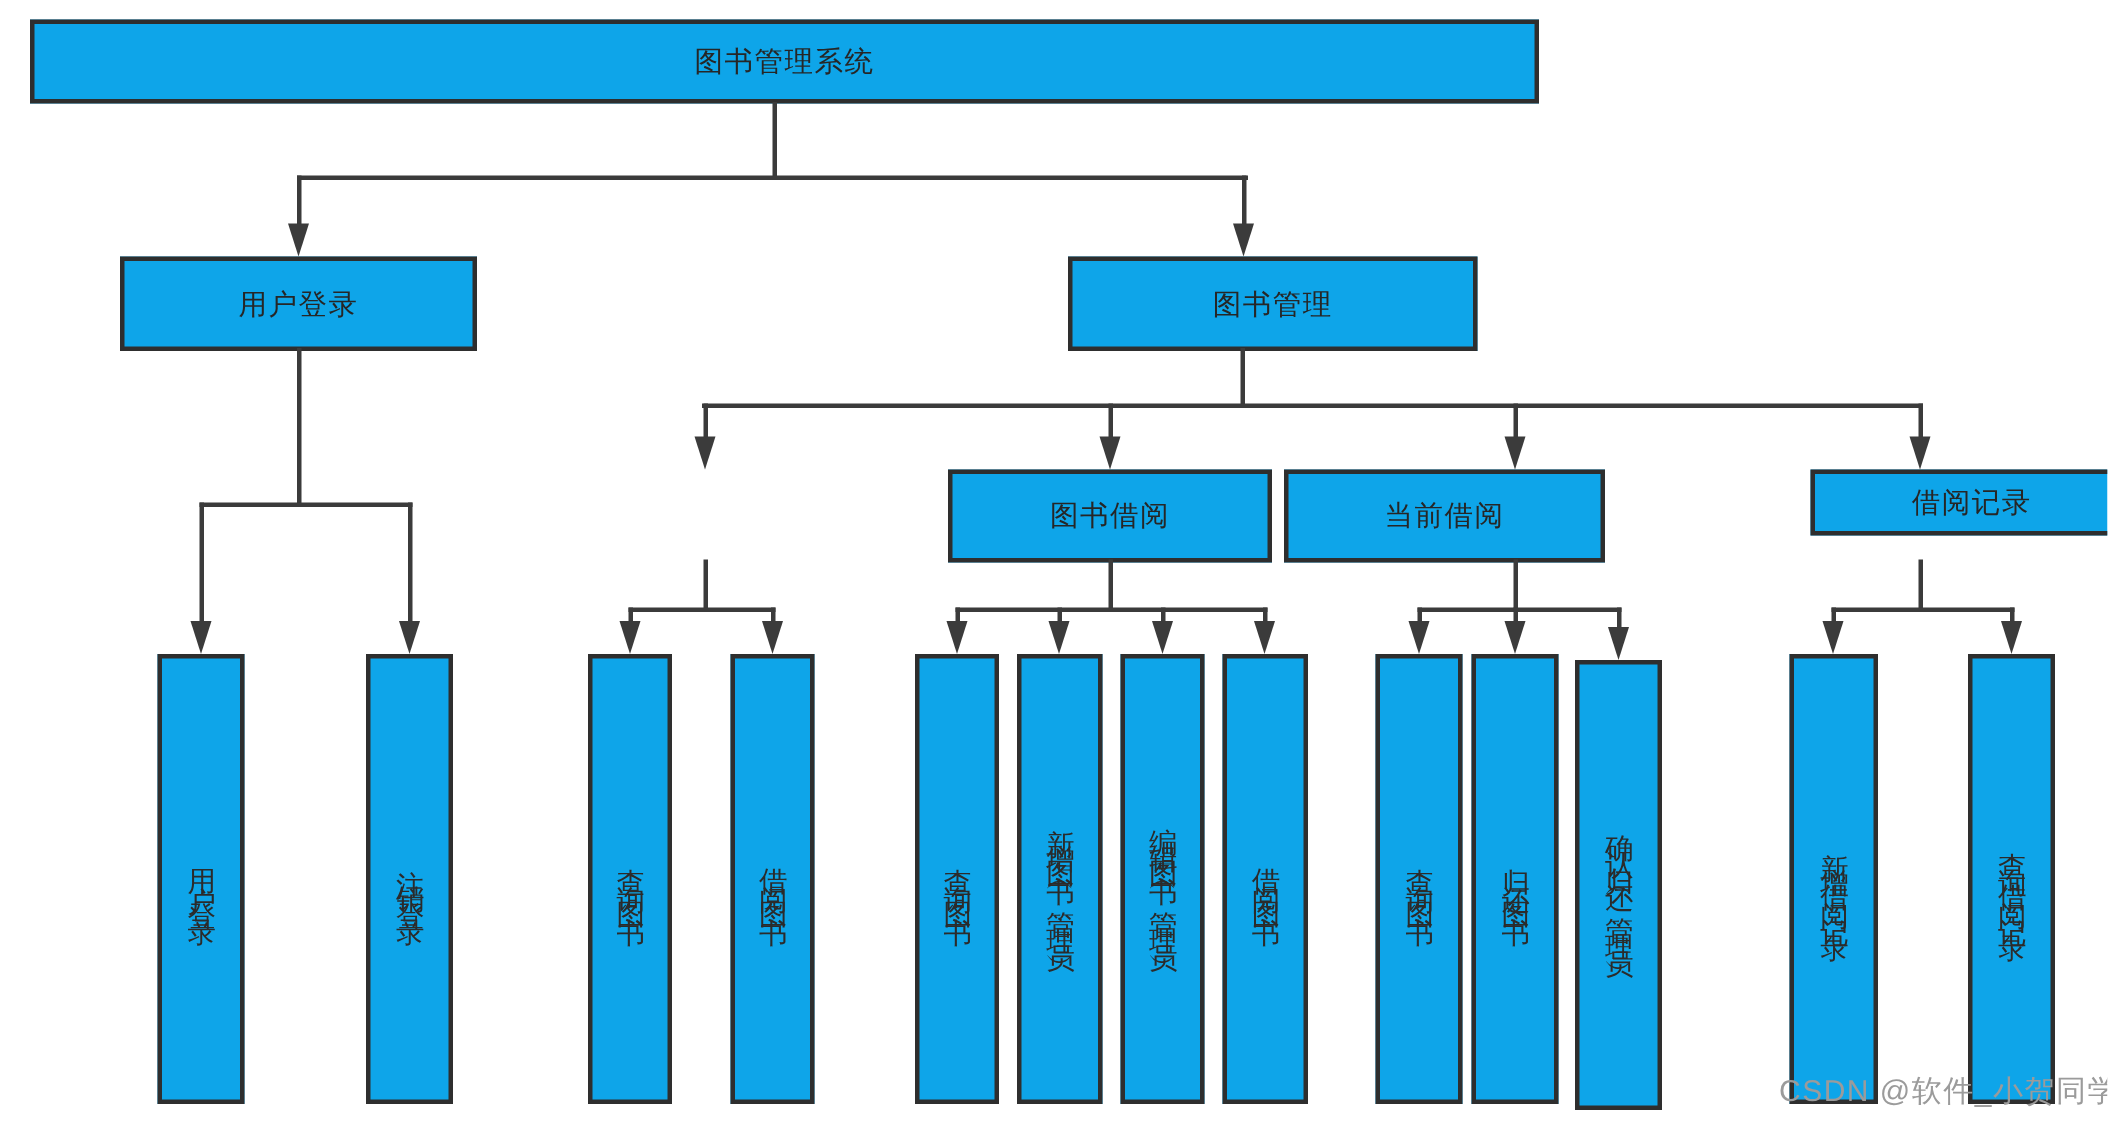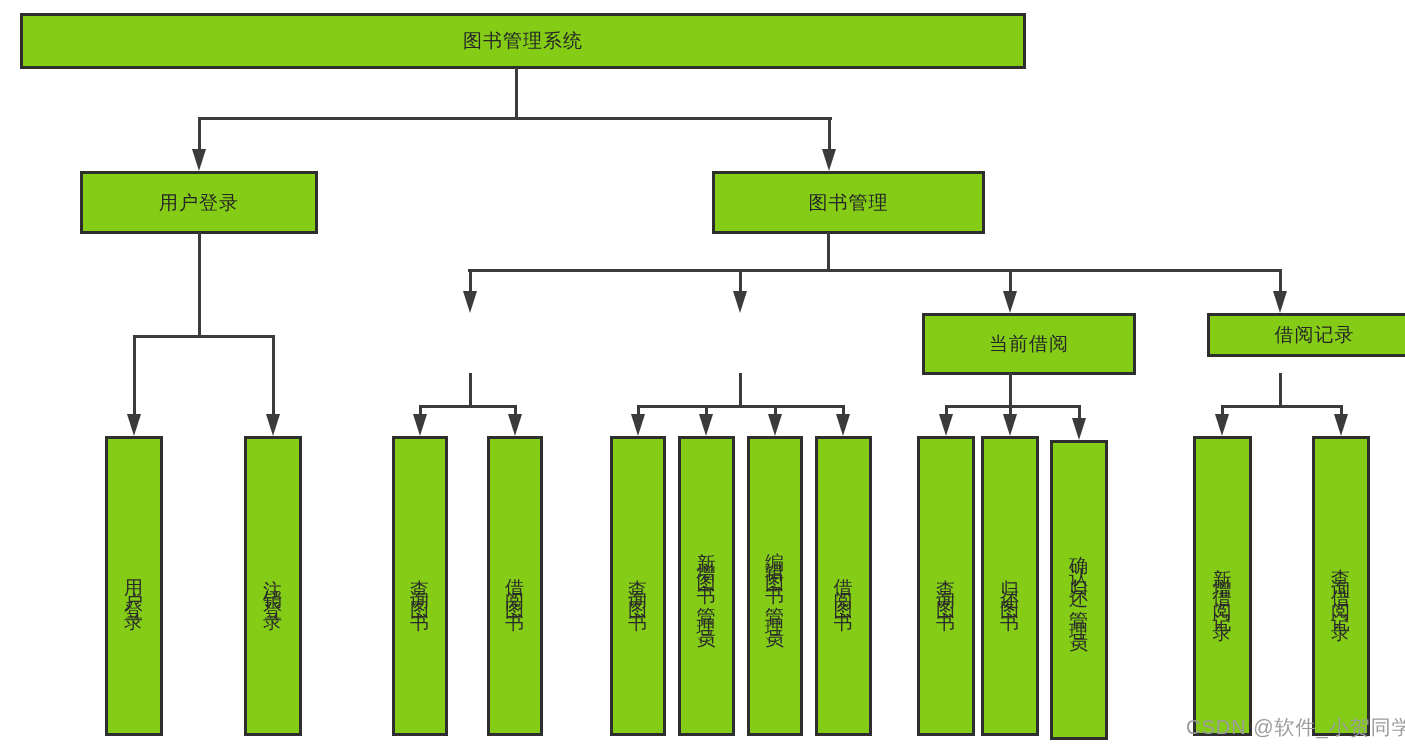--- a/index.html
+++ b/index.html
@@ -1,21 +1,21 @@
 <!DOCTYPE html>
 <html><head>
 <meta charset="utf-8">
 <style>
   html,body{margin:0;padding:0;background:#ffffff;}
   #stage{
     position:relative;width:1405px;height:747px;background:#ffffff;overflow:hidden;
     font-family:"Liberation Sans","DejaVu Sans",sans-serif;color:#262626;
   }
   .box{
-    position:absolute;box-sizing:border-box;background:#84cc16;
+    position:absolute;box-sizing:border-box;background:#0ea5e9;
     border:3px solid #2e2e2e;display:flex;align-items:center;justify-content:center;
   }
   .hbox{font-size:19px;letter-spacing:1px;}
   .leaf{top:436px;height:300px;}
   .vtext{
     writing-mode:vertical-rl;font-size:19px;line-height:1;letter-spacing:11px;
     white-space:nowrap;color:#2b2b2b;
   }
   .vline{position:absolute;width:3px;background:#3b3b3b;}
   .hline{position:absolute;height:3px;background:#3b3b3b;}
@@ -39,21 +39,24 @@
   </div>
 
   <div class="box hbox" style="left:80px;top:171px;width:238px;height:63px">
     <span>用户登录</span>
   </div>
 
   <div class="box hbox" style="left:712px;top:171px;width:273px;height:63px">
     <span>图书管理</span>
   </div>
 
-  <div class="box hbox" style="left:922px;top:313px;width:214px;height:62px">
+  <div class="box hbox" style="left:632px;top:313px;width:216px;height:62px">
+    <span>图书借阅</span>
+  </div>
+  <div class="box hbox" style="left:856px;top:313px;width:214px;height:62px">
     <span>当前借阅</span>
   </div>
   <div class="box hbox" style="left:1207px;top:313px;width:215px;height:44px">
     <span>借阅记录</span>
   </div>
 
   <div class="box leaf" style="left:105px;width:58px">
     <span class="vtext">用户登录</span>
   </div>
   <div class="box leaf" style="left:244px;width:58px">

